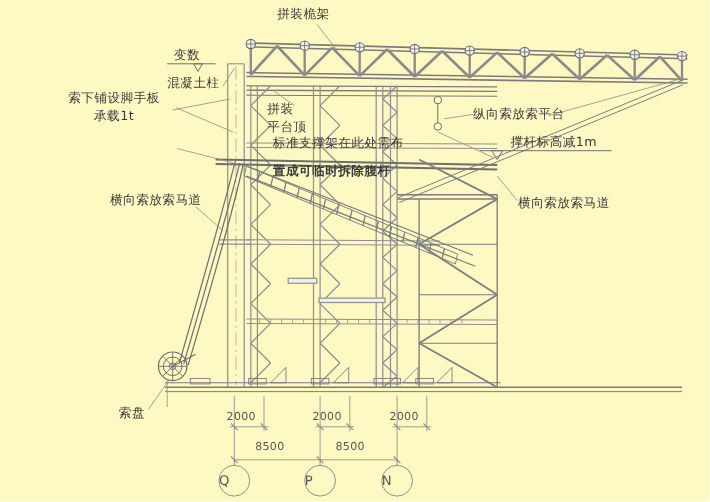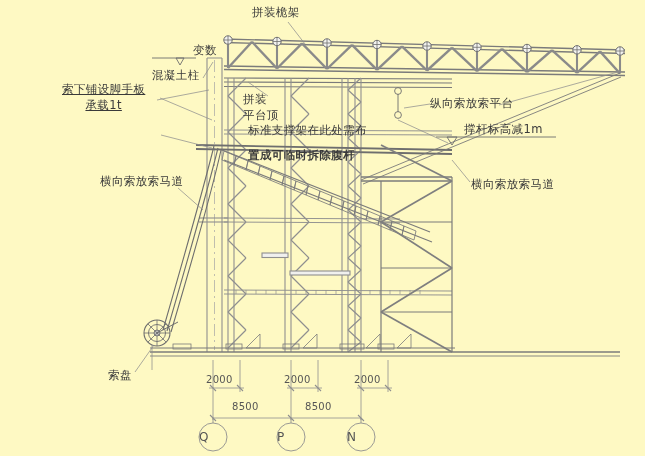--- a/index.html
+++ b/index.html
@@ -346,25 +346,25 @@
         <line x1="470" y1="182" x2="452" y2="160"></line>
         <line x1="152" y1="370" x2="152" y2="345"></line>
         <line x1="135" y1="372" x2="154" y2="345"></line>
       </g>
 
     </g>
   </svg>
 
   <div class="lbl cjk" style="left:252px;top:5px;">拼装桅架</div>
 
-  <div class="lbl cjk" style="left:158px;top:43px;margin-left:35px;">变数</div>
+  <div class="lbl cjk" style="left:158px;top:43px;">变数</div>
 
   <div class="lbl cjk" style="left:152px;top:68px;">混凝土柱</div>
 
-  <div class="lbl cjk two" style="left:62px;top:82px;text-align:center;text-decoration:underline;">
+  <div class="lbl cjk two" style="left:62px;top:82px;text-align:center;">
     <div>索下铺设脚手板</div>
     <div>承载1t</div>
   </div>
 
   <div class="lbl cjk two" style="left:38px;top:124px;text-align:center;">
   </div>
 
   <div class="lbl cjk" style="left:100px;top:174px;">横向索放索马道</div>
 
   <div class="lbl cjk two" style="left:243px;top:92px;">

